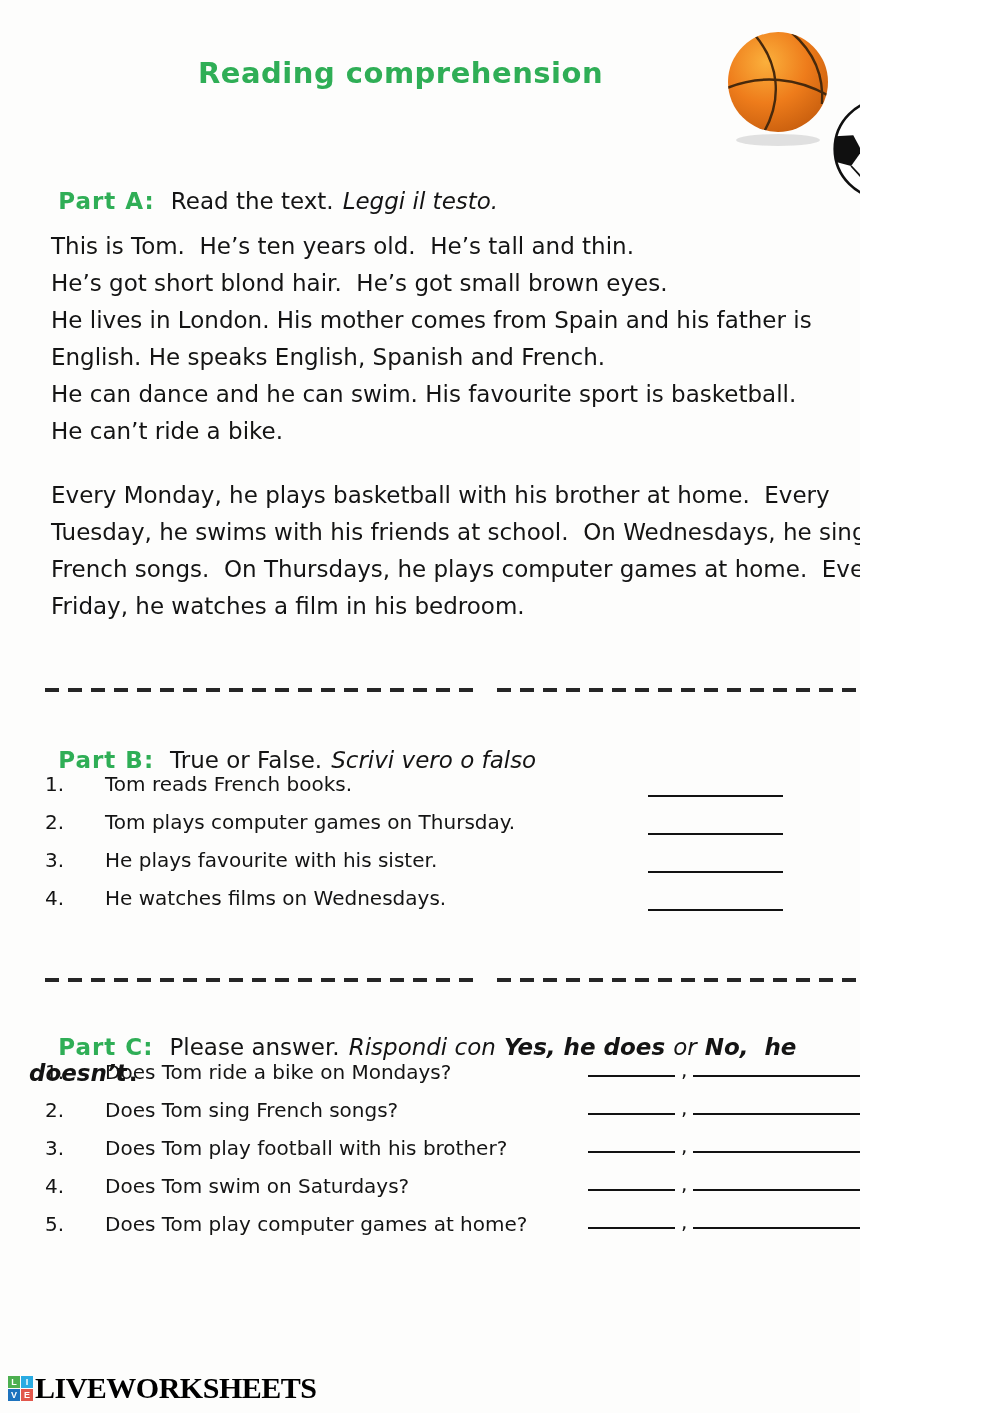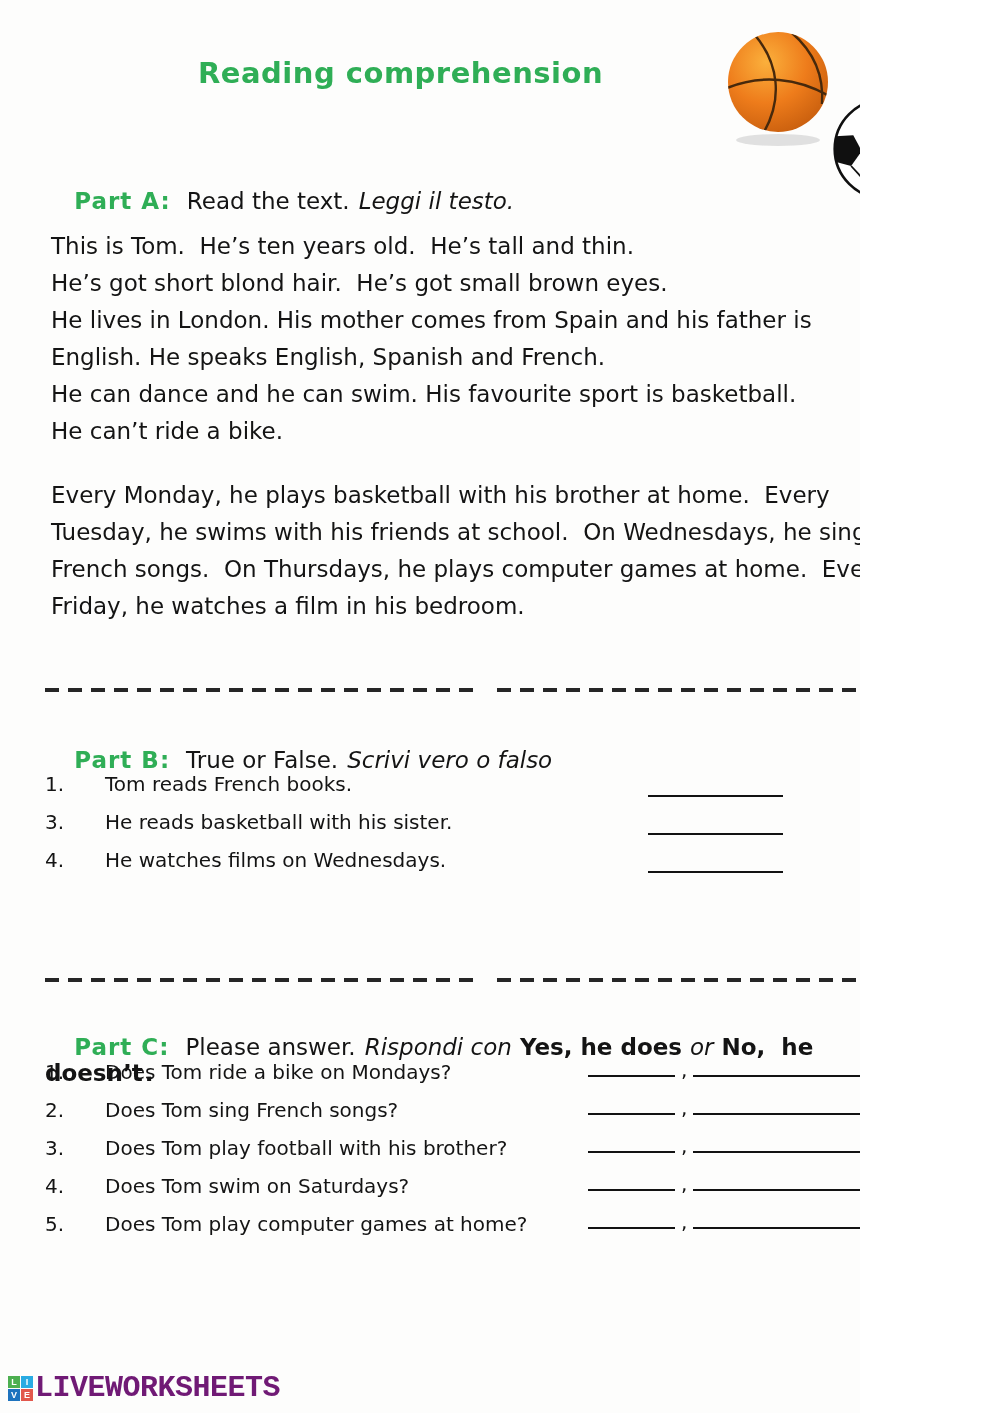--- a/index.html
+++ b/index.html
@@ -9,27 +9,27 @@
   }
   
   .title{
     position:absolute;top:56px;left:198px;margin:0;
     font-size:29px;font-weight:bold;color:#2fae56;letter-spacing:.5px;
   }
   
   .basketball-svg{position:absolute;left:726px;top:30px;width:104px;height:118px;}
   .soccer-svg{position:absolute;left:831px;top:96px;width:106px;height:106px;}
   
-  .hdr{position:absolute;left:45px;font-size:23px;white-space:pre-wrap;}
+  .hdr{position:absolute;left:29px;font-size:23px;white-space:pre-wrap;}
   .hdrA{top:162px}.hdrB{top:721px}.hdrC{top:1008px}
   .plabel{color:#2fae56;font-weight:bold;letter-spacing:1px;margin-right:16px;}
   .instr{margin-right:9px;}
   .instr-it{font-style:italic;}
   .it{font-style:italic;margin-right:8px;}
-  .bold-it{font-weight:bold;margin-right:8px;}
+  .bold-it{font-style:italic;font-weight:bold;margin-right:8px;}
   .term{margin-left:-6px;font-weight:bold;}
   
   .story{
     position:absolute;left:51px;width:925px;
     font-size:23px;line-height:37px;white-space:pre-wrap;
   }
   .p1{top:228px}.p2{top:477px}
   
   .divider{position:absolute;left:45px;width:912px;height:5px;display:flex;gap:18px;}
   .d1{top:688px}.d2{top:978px}
@@ -48,22 +48,22 @@
   .blank-c2{width:219px;height:22px;}
   .c-comma{margin:0 6px;}
   
   .footer{position:absolute;left:8px;top:1371px;display:flex;align-items:center;gap:2px;cursor:pointer;}
   .grid{display:grid;grid-template-columns:12px 12px;grid-template-rows:12px 12px;gap:1px;}
   .tile{width:12px;height:12px;color:#fff;font-size:9px;font-weight:bold;
     display:flex;align-items:center;justify-content:center;
     font-family:"Liberation Sans",sans-serif;}
   .tile-0{background:#4caf50}.tile-1{background:#29abe2}
   .tile-2{background:#1e73be}.tile-3{background:#e2574c}
-  .logotext{font-size:30px;font-weight:bold;color:#701a75;letter-spacing:-.5px;
-    font-family:Liberation Mono, monospace;}
+  .logotext{font-size:30px;font-weight:bold;color:#000000;letter-spacing:-.5px;
+    font-family:Liberation Serif, serif;}
 </style>
 </head>
 <body>
 
 <div class="page">
 
   <h1 class="title">Reading comprehension</h1>
 
   <svg class="basketball-svg" viewBox="0 0 104 118">
     <defs>
@@ -136,21 +136,25 @@
   <div class="hdr hdrB">
     <span class="plabel">Part B:</span><span class="instr">True or False.</span><span class="instr-it">Scrivi vero o falso</span>
   </div>
 
   <div class="list listB">
     <div class="row">
       <span class="num">1.</span><span class="q">Tom reads French books.</span>
       <span class="blank blank-b"></span>
     </div>
     <div class="row">
-      <span class="num">3.</span><span class="q">He reads basketball with his sister.</span>
+      <span class="num">2.</span><span class="q">Tom plays computer games on Thursday.</span>
+      <span class="blank blank-b"></span>
+    </div>
+    <div class="row">
+      <span class="num">3.</span><span class="q">He plays favourite with his sister.</span>
       <span class="blank blank-b"></span>
     </div>
     <div class="row">
       <span class="num">4.</span><span class="q">He watches films on Wednesdays.</span>
       <span class="blank blank-b"></span>
     </div>
   </div>
 
   <div class="divider d2">
       <span class="seg s1"></span>

